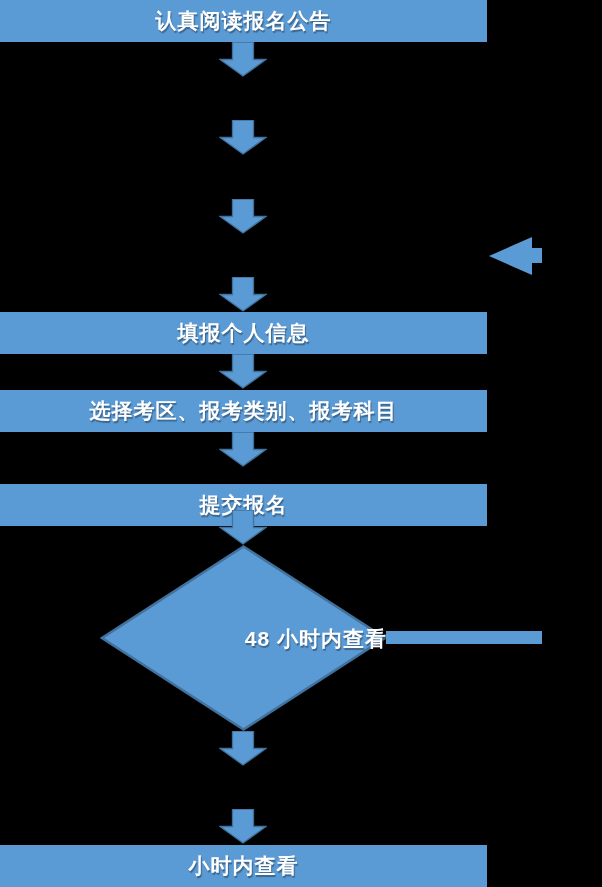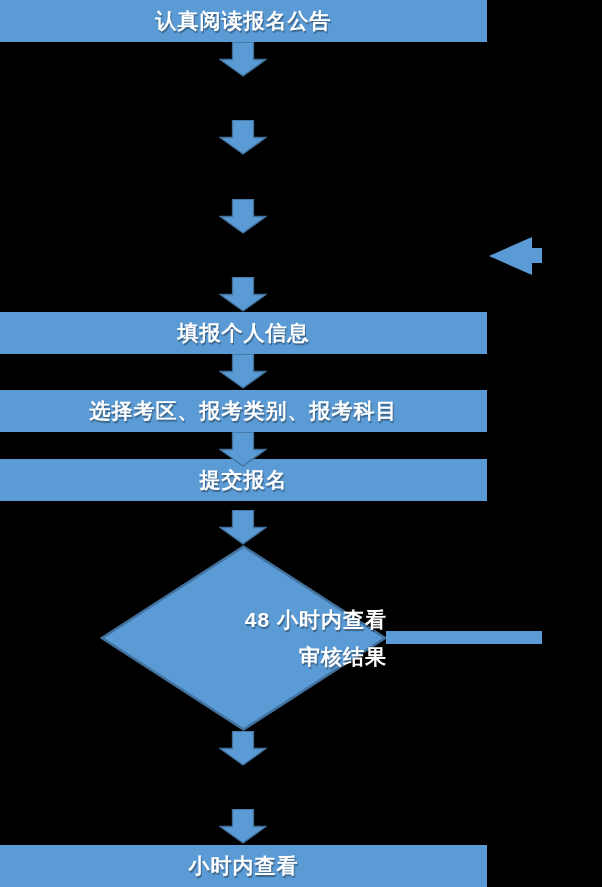--- a/index.html
+++ b/index.html
@@ -98,31 +98,30 @@
 
   <div class="process" style="top:0px">
     <span class="lbl">认真阅读报名公告</span>
   </div>
   <div class="process" style="top:312px">
     <span class="lbl">填报个人信息</span>
   </div>
   <div class="process" style="top:390px">
     <span class="lbl">选择考区、报考类别、报考科目</span>
   </div>
-  <div class="process" style="top:459px">
+  <div class="process" style="top:484px">
     <span class="lbl">提交报名</span>
   </div>
 
   <div class="diamond">
     <svg viewBox="0 0 287 186" preserveAspectRatio="none">
       <polygon points="143.5,1.5 285,93 143.5,184.5 2,93"></polygon>
     </svg>
     <div class="diamond-label">
       <span>48 小时内查看</span>
-      <span>审核结果</span>
     </div>
   </div>
 
   <div class="process" style="top:845px">
     <span class="lbl">小时内查看</span>
   </div>
 
   <svg class="down-arrow" style="top:42px" viewBox="0 0 48 35" preserveAspectRatio="none">
       <polygon points="13.5,0 34.5,0 34.5,17.5 47,17.5 24,34 1,17.5 13.5,17.5"></polygon>
     </svg>

